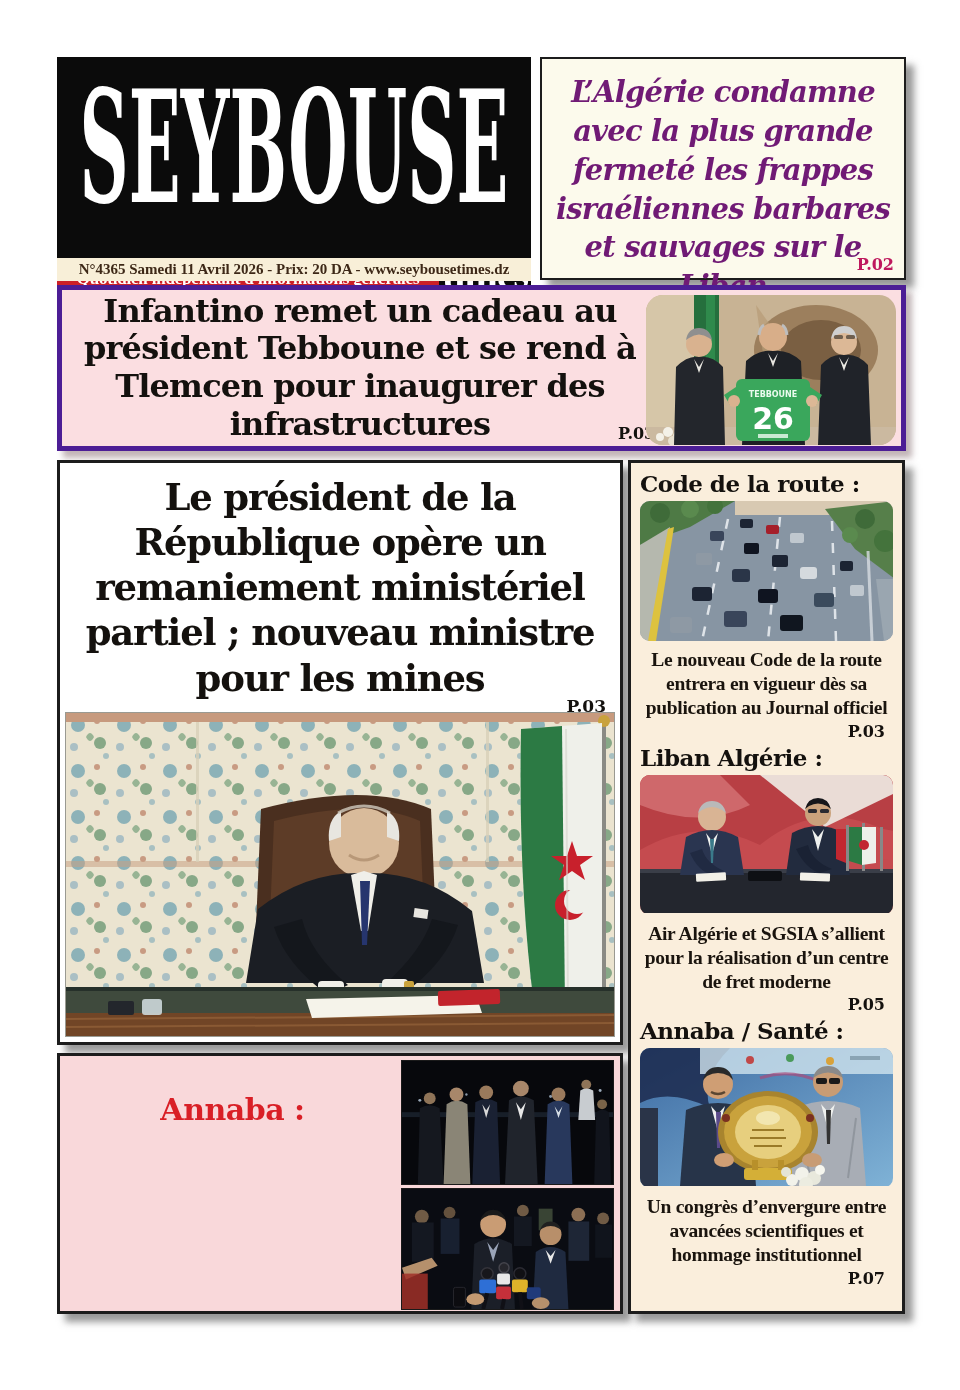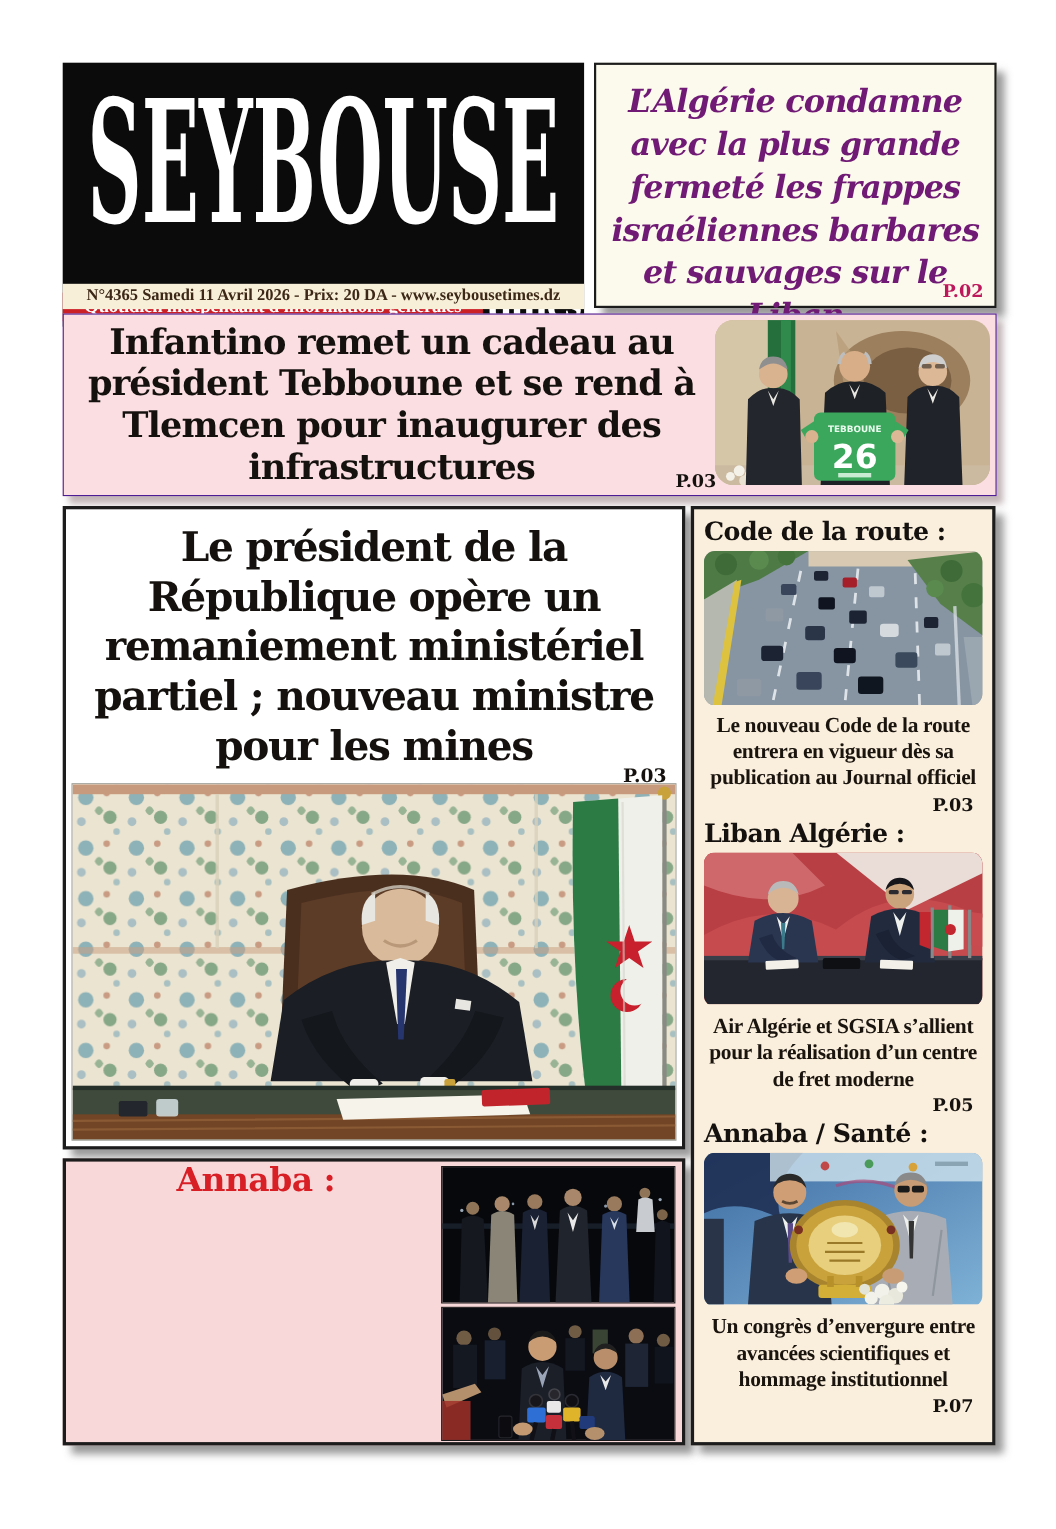--- a/index.html
+++ b/index.html
@@ -18,36 +18,36 @@
       color:#3d2817; font-family:"Liberation Serif", serif; font-weight:bold; font-size:15px; line-height:23px;
       text-align:center; }
 
   
   .newsbox { position:absolute; border:3px solid #1c1c1c; box-shadow:8px 8px 7px rgba(70,70,70,0.55); }
   .lead-box { left:540px; top:57px; width:366px; height:223px; background:#fcfaec; border-width:2px; }
   .lead-headline { margin:14px 8px 0; text-align:center; font-weight:bold; font-size:29px; line-height:1.34;
       letter-spacing:-0.8px; color:#701a75;font-style:italic; }
   .page-ref { position:absolute; right:10px; bottom:4px; font-weight:bold; font-size:16px; color:#be185d; }
 
-  .banner { left:57px; top:285px; width:849px; height:166px; background:#fbdee1; border:1px solid #4c1d95;
+  .banner { left:57px; top:285px; width:849px; height:166px; background:#fbdee1; border:5px solid #4c1d95;
       box-shadow:6px 7px 6px rgba(120,90,95,0.45); position:absolute; }
   .banner-headline { position:absolute; left:4px; top:0; width:588px; height:100%; display:flex; align-items:center;
       justify-content:center; text-align:center; font-weight:bold; font-size:32px; line-height:1.18;
       letter-spacing:-0.8px; color:#14110e; padding:0 6px; }
   .banner-ref { position:absolute; left:556px; bottom:3px; font-weight:bold; font-size:16px; color:#14110e; }
   .banner-photo { position:absolute; top:5px; right:5px; width:250px; height:150px; border-radius:17px; overflow:hidden; }
 
   .main-box { left:57px; top:460px; width:566px; height:585px; background:#ffffff; }
   .main-headline { margin:12px 4px 0; text-align:center; font-weight:bold; font-size:37px; line-height:1.22;
       letter-spacing:-1.2px; color:#14110e; }
   .main-ref { position:absolute; right:14px; top:233px; font-weight:bold; font-size:17px; color:#14110e; }
   .main-photo { position:absolute; left:5px; bottom:5px; width:550px; height:325px; border:1px solid #9a9a92; }
 
   .annaba-box { left:57px; top:1053px; width:566px; height:261px; background:#f9d8da; }
-  .annaba-text { position:absolute; left:0; top:0; width:345px; height:100%; text-align:center; }
+  .annaba-text { position:absolute; left:0; top:0; width:345px; height:100%; text-align:center; padding-top:36px; }
   .annaba-kicker { color:#d91f26; font-weight:bold; font-size:30px; letter-spacing:-0.5px; margin-bottom:10px; }
   .annaba-headline { font-weight:bold; font-size:26px; line-height:1.23; letter-spacing:-1px; color:#14110e; padding:0 2px; }
   .annaba-ref { position:absolute; right:-40px; bottom:4px; font-weight:bold; font-size:16px; color:#14110e; }
   .annaba-photos { position:absolute; right:4px; top:4px; width:215px; height:253px; }
   .annaba-photos svg { display:block; border:1px solid #1a1a1a; }
   .annaba-photo-top { margin-bottom:3px; }
 
   .sidebar { left:628px; top:460px; width:277px; height:854px; background:#faeedc; padding:4px 9px; }
   .sb-kicker { text-align:left; font-weight:bold; font-size:23px; letter-spacing:-0.5px; color:#14110e; margin:3px 0 4px; }
   .sb-photo { width:100%; height:140px; border-radius:10px; overflow:hidden; display:block; }

